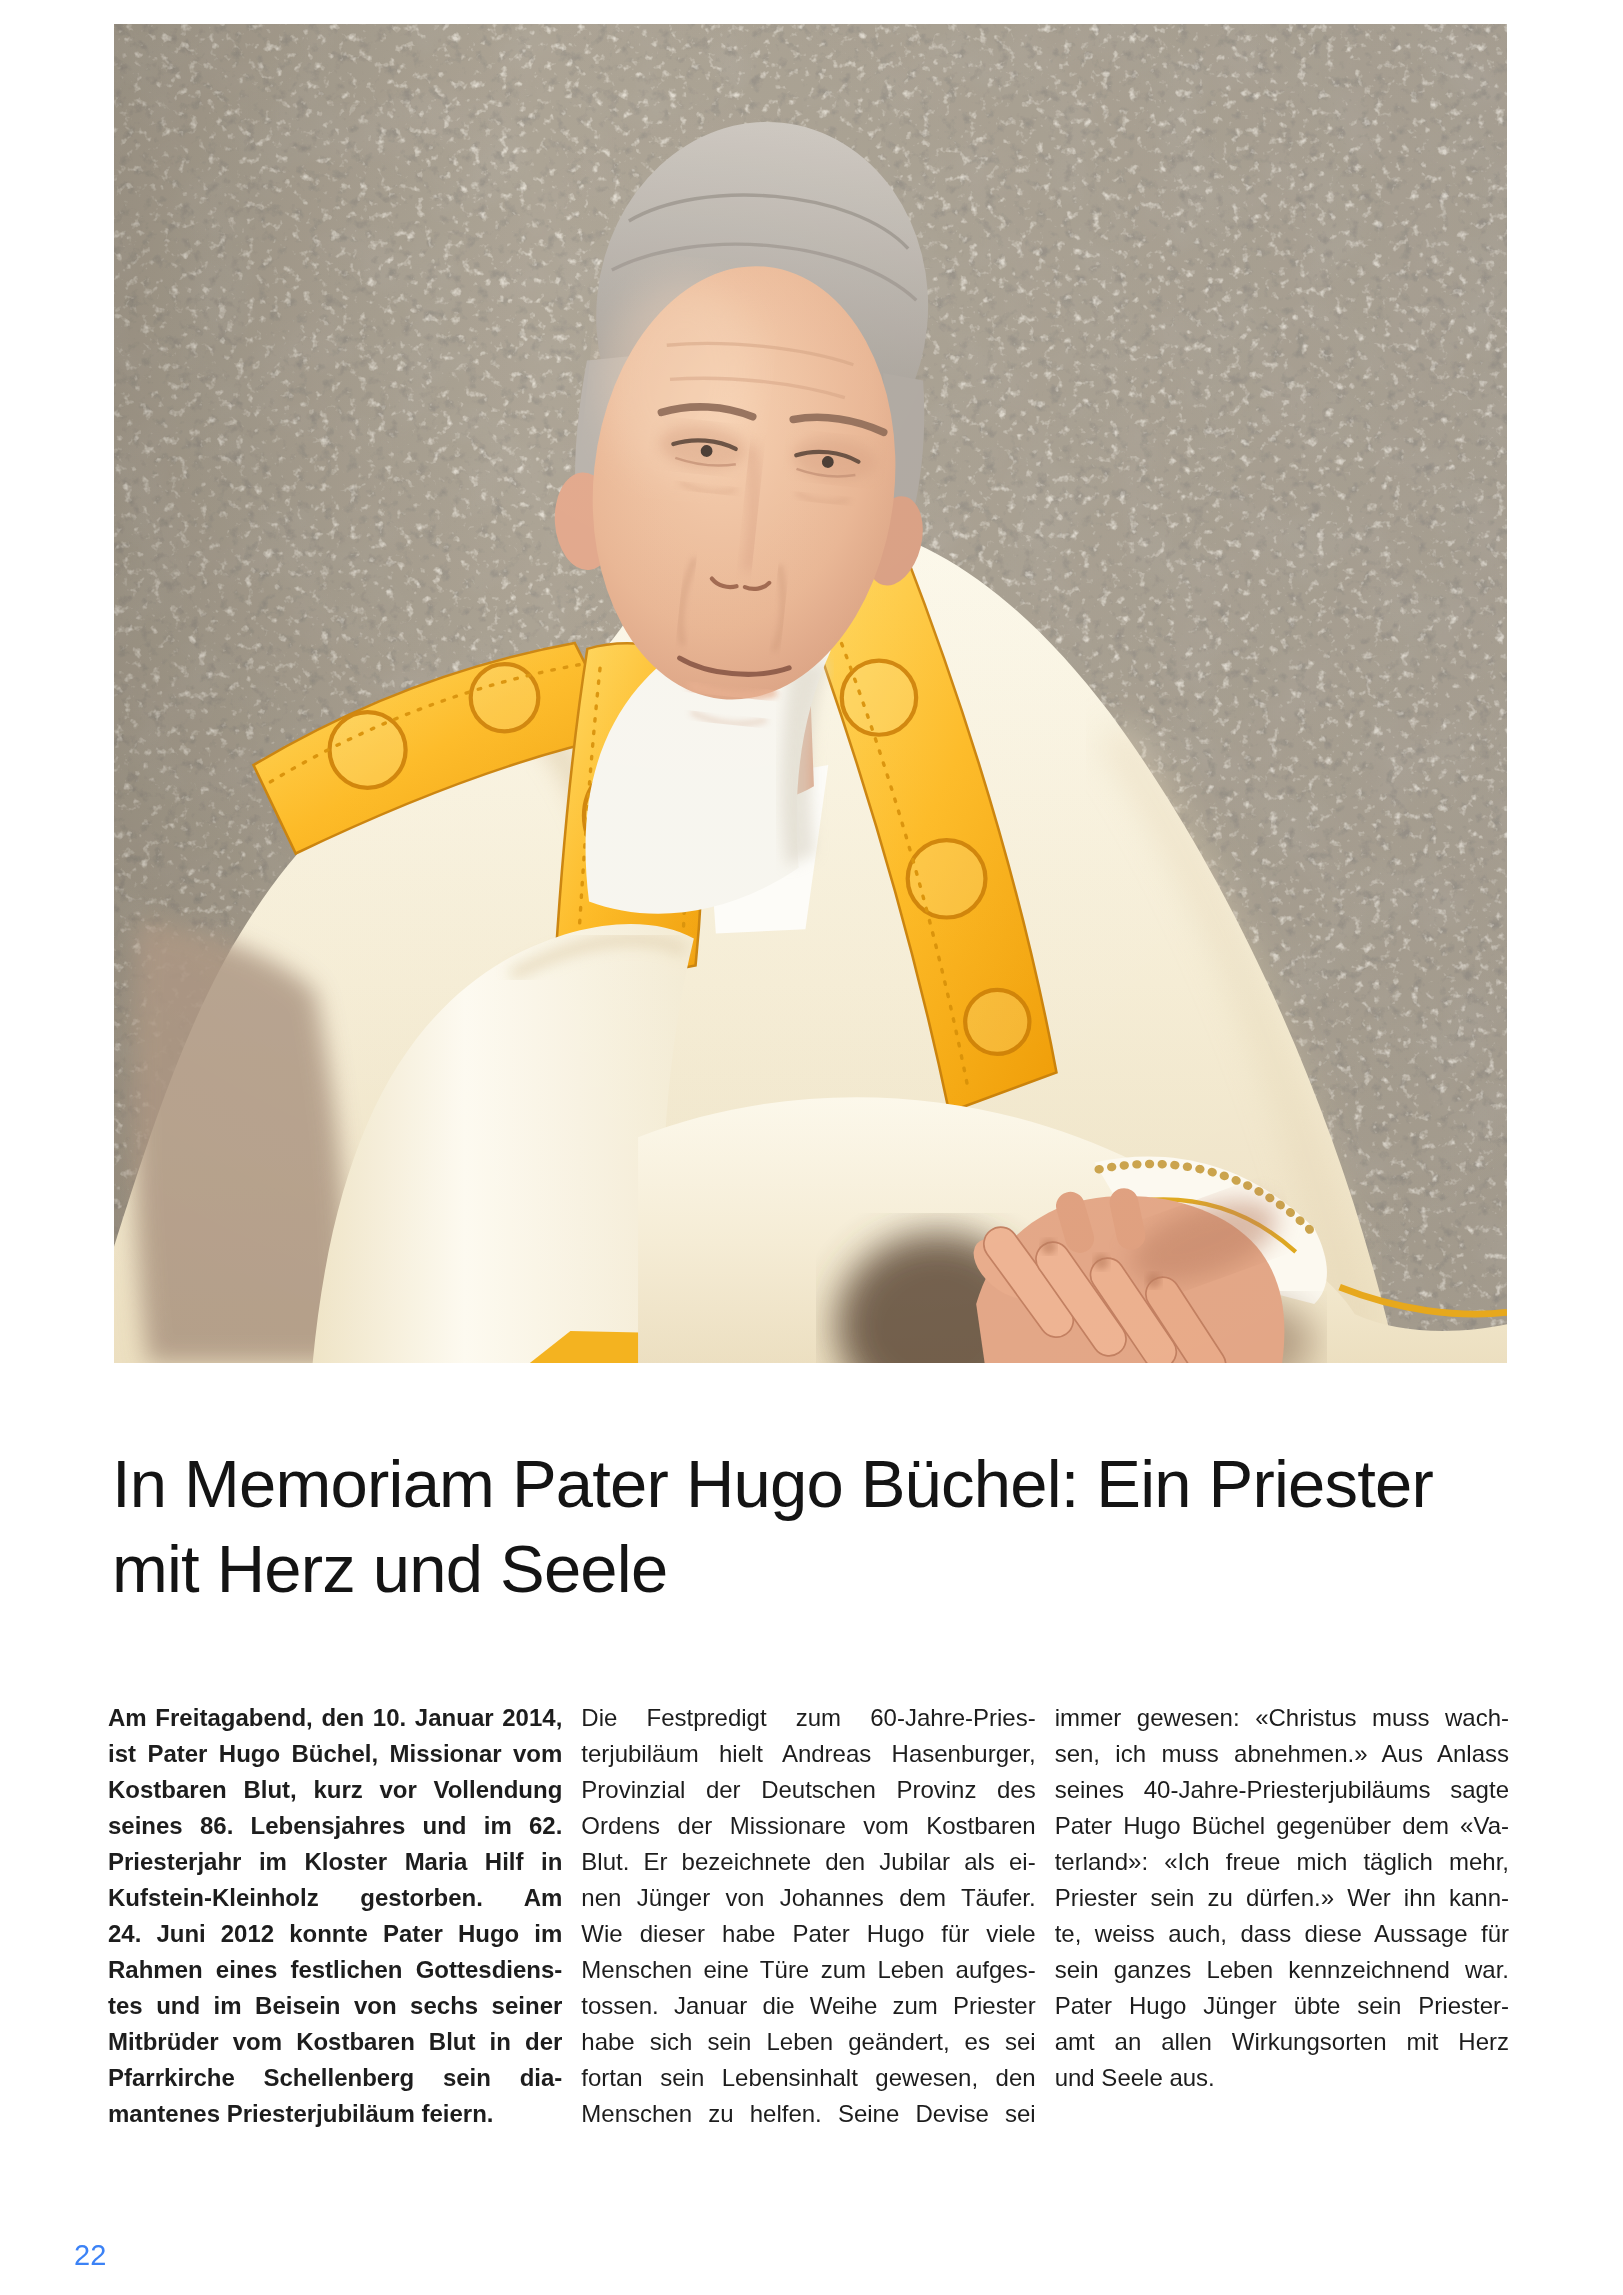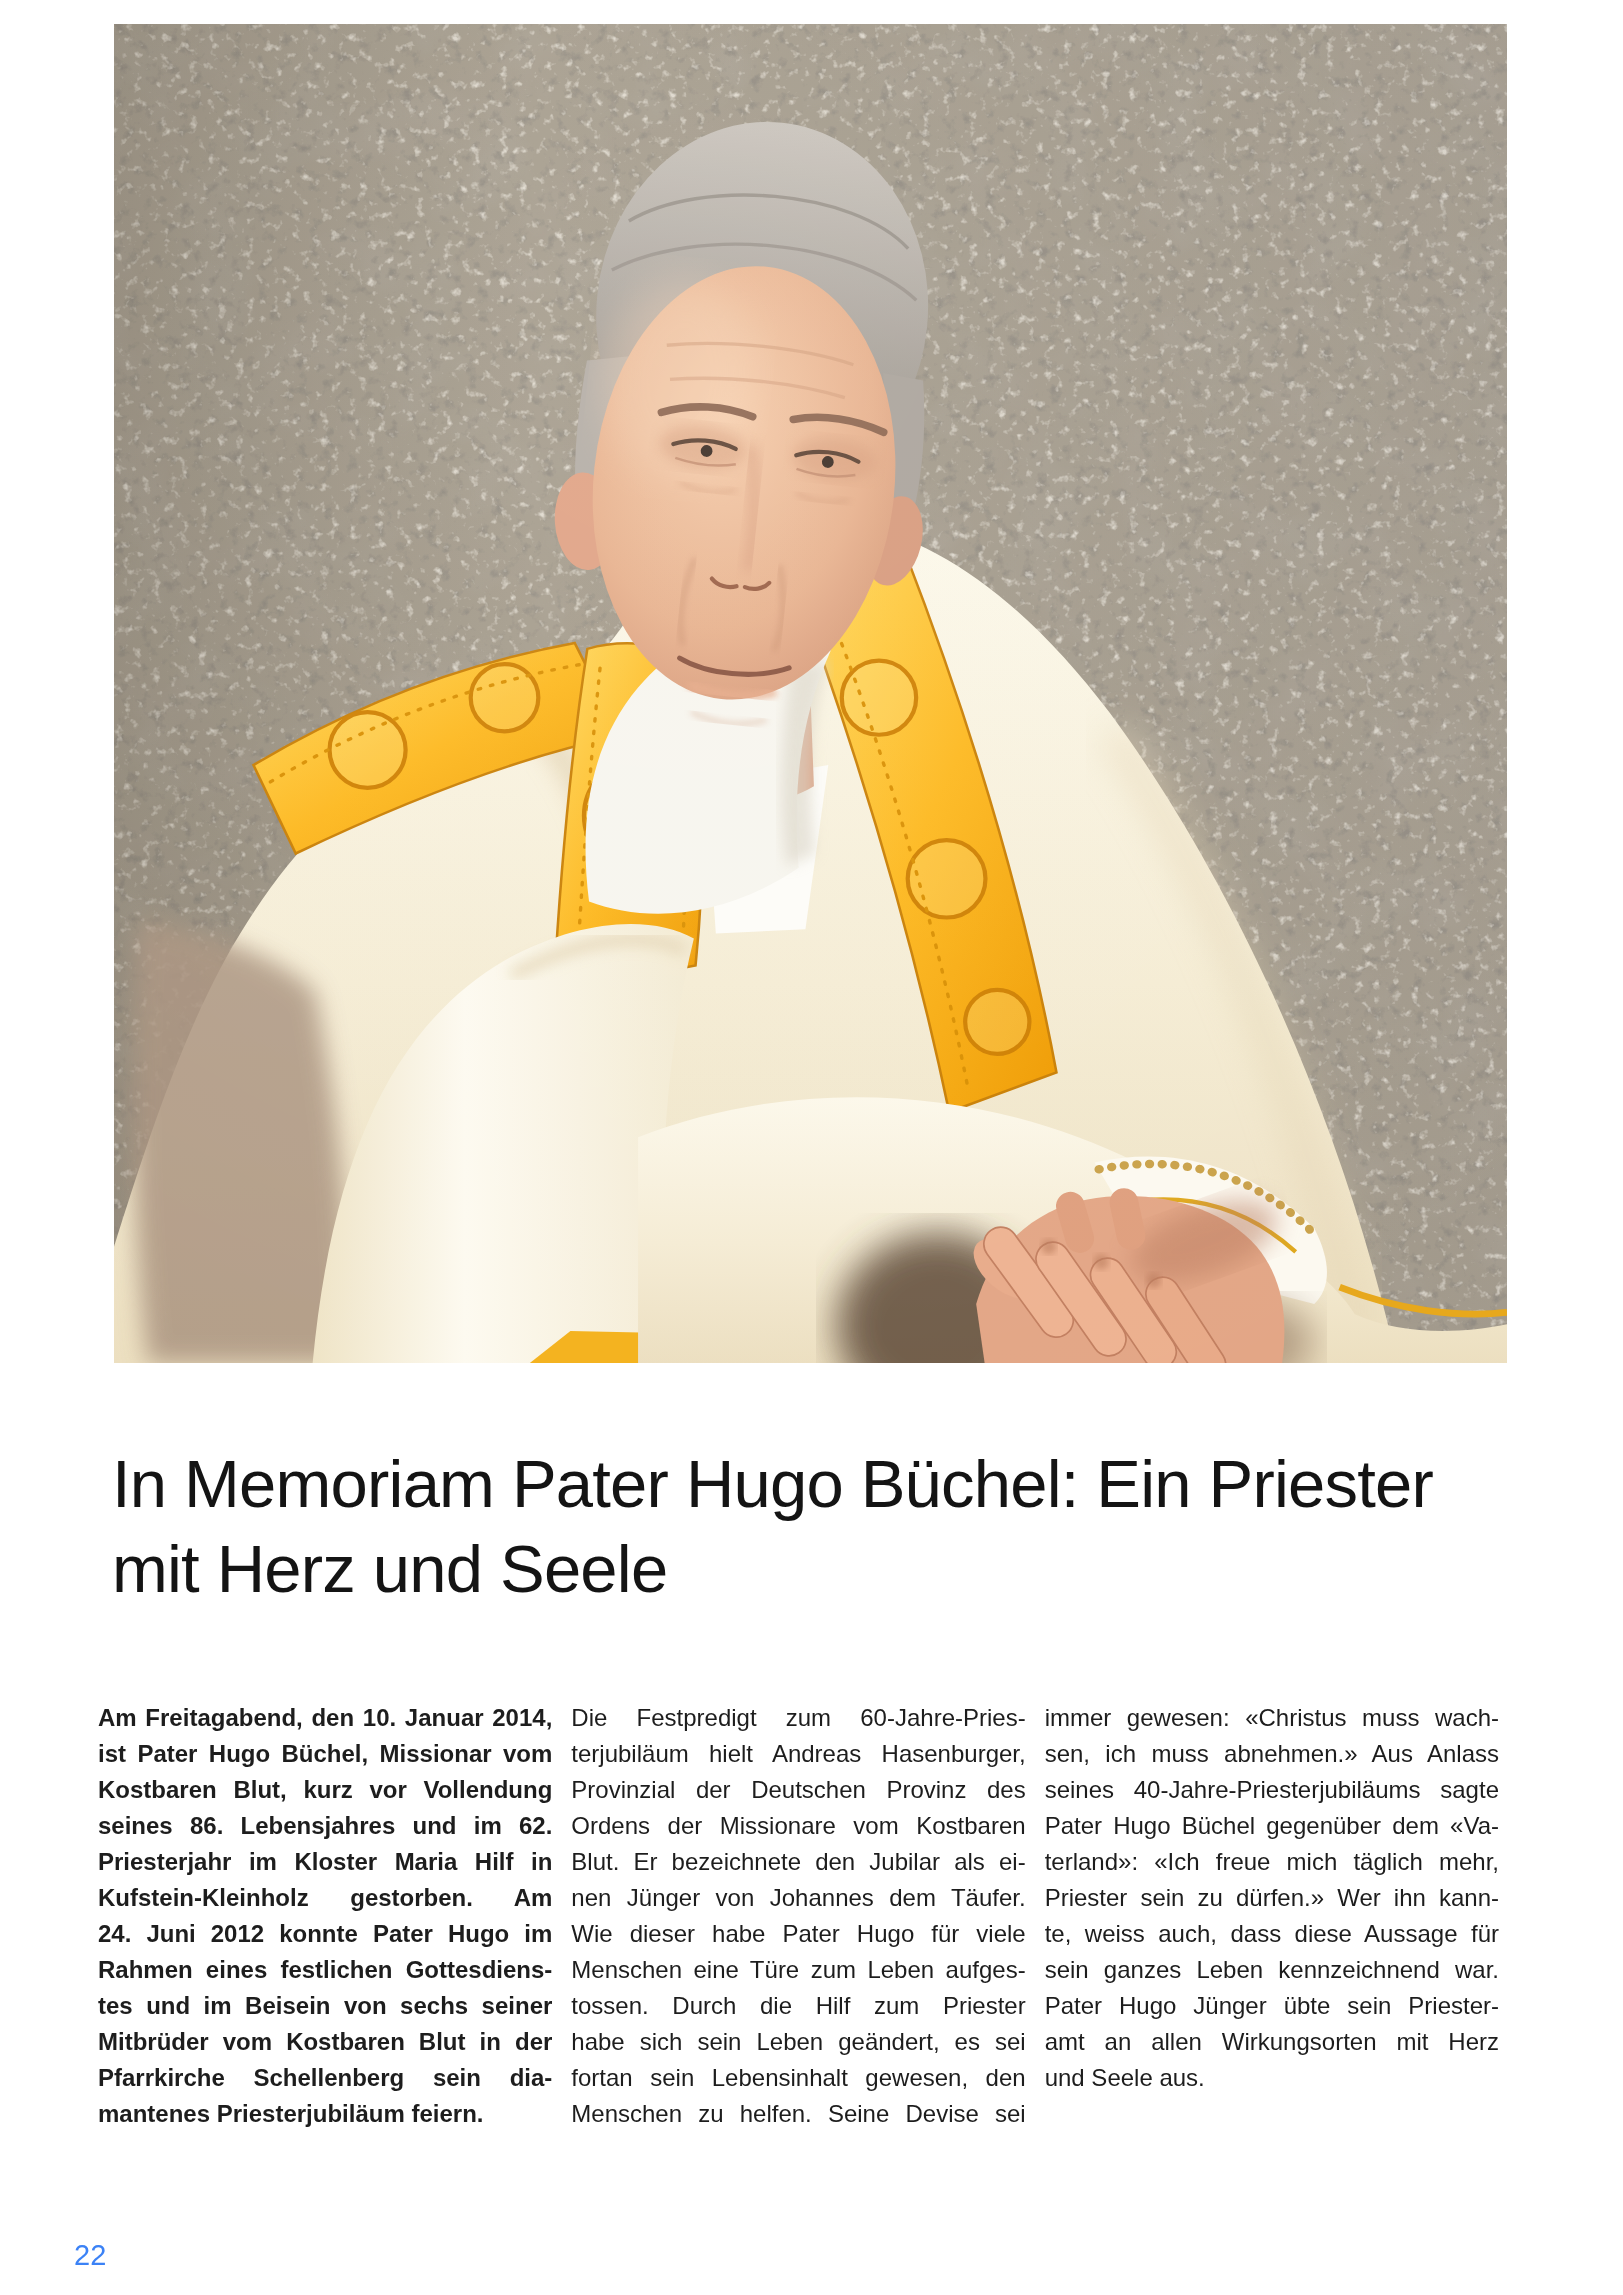--- a/index.html
+++ b/index.html
@@ -11,21 +11,21 @@
   .photo{
     position:absolute;left:114px;top:5px;width:1393px;height:1339px;margin:0;
   }
   .photo svg{display:block;width:100%;height:100%;}
   .headline{
     position:absolute;left:112px;top:1422px;width:1420px;margin:0;
     font-size:67px;font-weight:400;line-height:85px;letter-spacing:-0.8px;color:#141414;
   }
   .headline span{display:block;}
   .columns{
-    position:absolute;left:98px;top:1681px;width:1401px;
+    position:absolute;left:108px;top:1681px;width:1401px;
     display:flex;gap:19px;
   }
   .col{flex:1 1 0;font-size:24px;line-height:36px;color:#1d1d1d;}
   .col.bold{font-weight:700;}
   .line{
     text-align:justify;text-align-last:justify;
     height:36px;overflow:hidden;white-space:normal;
   }
   .line.last{text-align-last:left;}
   .pagenum{
@@ -231,21 +231,21 @@
       </div>
       <div class="col">
         <div class="line">Die Festpredigt zum 60-Jahre-Pries-</div>
         <div class="line">terjubiläum hielt Andreas Hasenburger,</div>
         <div class="line">Provinzial der Deutschen Provinz des</div>
         <div class="line">Ordens der Missionare vom Kostbaren</div>
         <div class="line">Blut. Er bezeichnete den Jubilar als ei-</div>
         <div class="line">nen Jünger von Johannes dem Täufer.</div>
         <div class="line">Wie dieser habe Pater Hugo für viele</div>
         <div class="line">Menschen eine Türe zum Leben aufges-</div>
-        <div class="line">tossen. Durch die Hilf zum Priester</div>
+        <div class="line">tossen. Januar die Weihe zum Priester</div>
         <div class="line">habe sich sein Leben geändert, es sei</div>
         <div class="line">fortan sein Lebensinhalt gewesen, den</div>
         <div class="line">Menschen zu helfen. Seine Devise sei</div>
       </div>
       <div class="col">
         <div class="line">immer gewesen: «Christus muss wach-</div>
         <div class="line">sen, ich muss abnehmen.» Aus Anlass</div>
         <div class="line">seines 40-Jahre-Priesterjubiläums sagte</div>
         <div class="line">Pater Hugo Büchel gegenüber dem «Va-</div>
         <div class="line">terland»: «Ich freue mich täglich mehr,</div>

